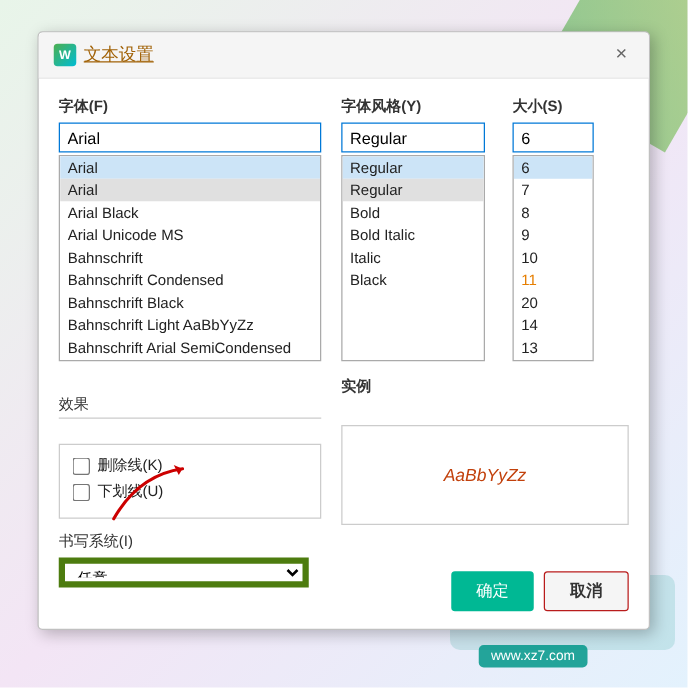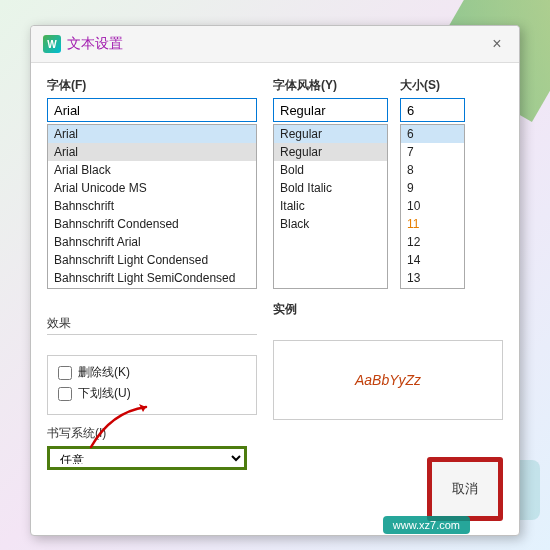--- a/index.html
+++ b/index.html
@@ -74,21 +74,22 @@
       border-radius: 3px;
       display: flex;
       align-items: center;
       justify-content: center;
       font-size: 10px;
       font-weight: bold;
       color: white;
     }
     .dialog-title-text {
       font-size: 14px;
-      color: #a21caf;
+      color: #a16207;
+      text-decoration: underline;
     }
     .close-btn {
       cursor: pointer;
       font-size: 16px;
       color: #666;
       width: 20px;
       height: 20px;
       display: flex;
       align-items: center;
       justify-content: center;
@@ -185,21 +186,21 @@
     .writing-section {
       margin-top: 10px;
     }
     .writing-label {
       font-size: 12px;
       color: #333;
       margin-bottom: 4px;
     }
     .select-box {
       width: 200px;
-      border: 3px solid #4d7c0f;
+      border: 5px solid #4d7c0f;
       padding: 3px 6px;
       font-size: 12px;
       background: #fff;
       height: 24px;
       appearance: auto;
     }
     
     .preview-section {
       border: 1px solid #ccc;
       height: 80px;
@@ -223,25 +224,26 @@
       color: white;
       border: none;
       padding: 6px 20px;
       font-size: 13px;
       border-radius: 3px;
       cursor: pointer;
     }
     .cancel-btn {
       background: #f5f5f5;
       color: #333;
-      border: 5px solid #b91c1c;
-      padding: 18px 20px;
+      border: 1px solid #b91c1c;
+      padding: 6px 20px;
       font-size: 13px;
       border-radius: 3px;
       cursor: pointer;
+      font-weight: bold;
     }
     
     .arrow-decoration {
       position: absolute;
       left: 50px;
       bottom: 80px;
       z-index: 20;
       pointer-events: none;
     }
     .arrow-decoration svg {
@@ -265,21 +267,21 @@
       display: flex;
       gap: 16px;
       align-items: flex-start;
     }
     .left-col {
       flex: 0 0 210px;
     }
     .right-area {
       flex: 1;
       display: flex;
-      gap: 12px;
+      gap: 22px;
     }
     .style-col {
       flex: 0 0 115px;
     }
     .size-col {
       flex: 0 0 65px;
     }
   </style>
 </head>
 <body>
@@ -306,23 +308,23 @@
         <div class="left-col">
           <div class="section-label">字体(F)</div>
           <input class="text-input" type="text" value="Arial" style="">
           <div class="list-box">
             <div class="list-box-item selected">Arial</div>
             <div class="list-box-item highlighted">Arial</div>
             <div class="list-box-item">Arial Black</div>
             <div class="list-box-item">Arial Unicode MS</div>
             <div class="list-box-item">Bahnschrift</div>
             <div class="list-box-item">Bahnschrift Condensed</div>
-            <div class="list-box-item">Bahnschrift Arial</div>
-            <div class="list-box-item">Bahnschrift Light Condensed</div>
-            <div class="list-box-item">Bahnschrift Light SemiCondensed</div>
+            <div class="list-box-item">Bahnschrift Black</div>
+            <div class="list-box-item">Bahnschrift Light AaBbYyZz</div>
+            <div class="list-box-item">Bahnschrift Arial SemiCondensed</div>
             <div class="list-box-item">Bahnschrift SemiBold</div>
           </div>
         </div>
 
         <div class="right-area">
 
           <div class="style-col">
             <div class="section-label">字体风格(Y)</div>
             <input class="text-input" type="text" value="Regular" style="">
             <div class="list-box">
@@ -338,21 +340,21 @@
           <div class="size-col">
             <div class="section-label">大小(S)</div>
             <input class="text-input" type="text" value="6" style="">
             <div class="size-list-box">
               <div class="size-list-item selected">6</div>
               <div class="size-list-item">7</div>
               <div class="size-list-item">8</div>
               <div class="size-list-item">9</div>
               <div class="size-list-item">10</div>
               <div class="size-list-item orange">11</div>
-              <div class="size-list-item">12</div>
+              <div class="size-list-item">20</div>
               <div class="size-list-item">14</div>
               <div class="size-list-item">13</div>
             </div>
           </div>
         </div>
       </div>
 
       <div style="display:flex; gap:16px; margin-top:12px;">
 
         <div style="flex: 0 0 210px;">
@@ -384,20 +386,21 @@
         </div>
 
         <div style="flex:1; display:flex; flex-direction:column; justify-content:space-between;gap:27px;">
           <div>
             <div class="section-label">实例</div>
             <div class="preview-section">
               <span class="preview-text">AaBbYyZz</span>
             </div>
           </div>
           <div class="bottom-right" style="justify-content:flex-end; margin-top:10px;">
+            <button class="confirm-btn">确定</button>
             <button class="cancel-btn">取消</button>
           </div>
         </div>
       </div>
     </div>
 
     <div class="arrow-decoration">
       <svg viewBox="0 0 80 60" xmlns="http://www.w3.org/2000/svg">
         <path d="M 10 55 Q 30 20 65 15" stroke="#cc0000" stroke-width="2.5" fill="none" stroke-linecap="round"></path>
         <polygon points="65,15 58,12 62,20" fill="#cc0000"></polygon>

